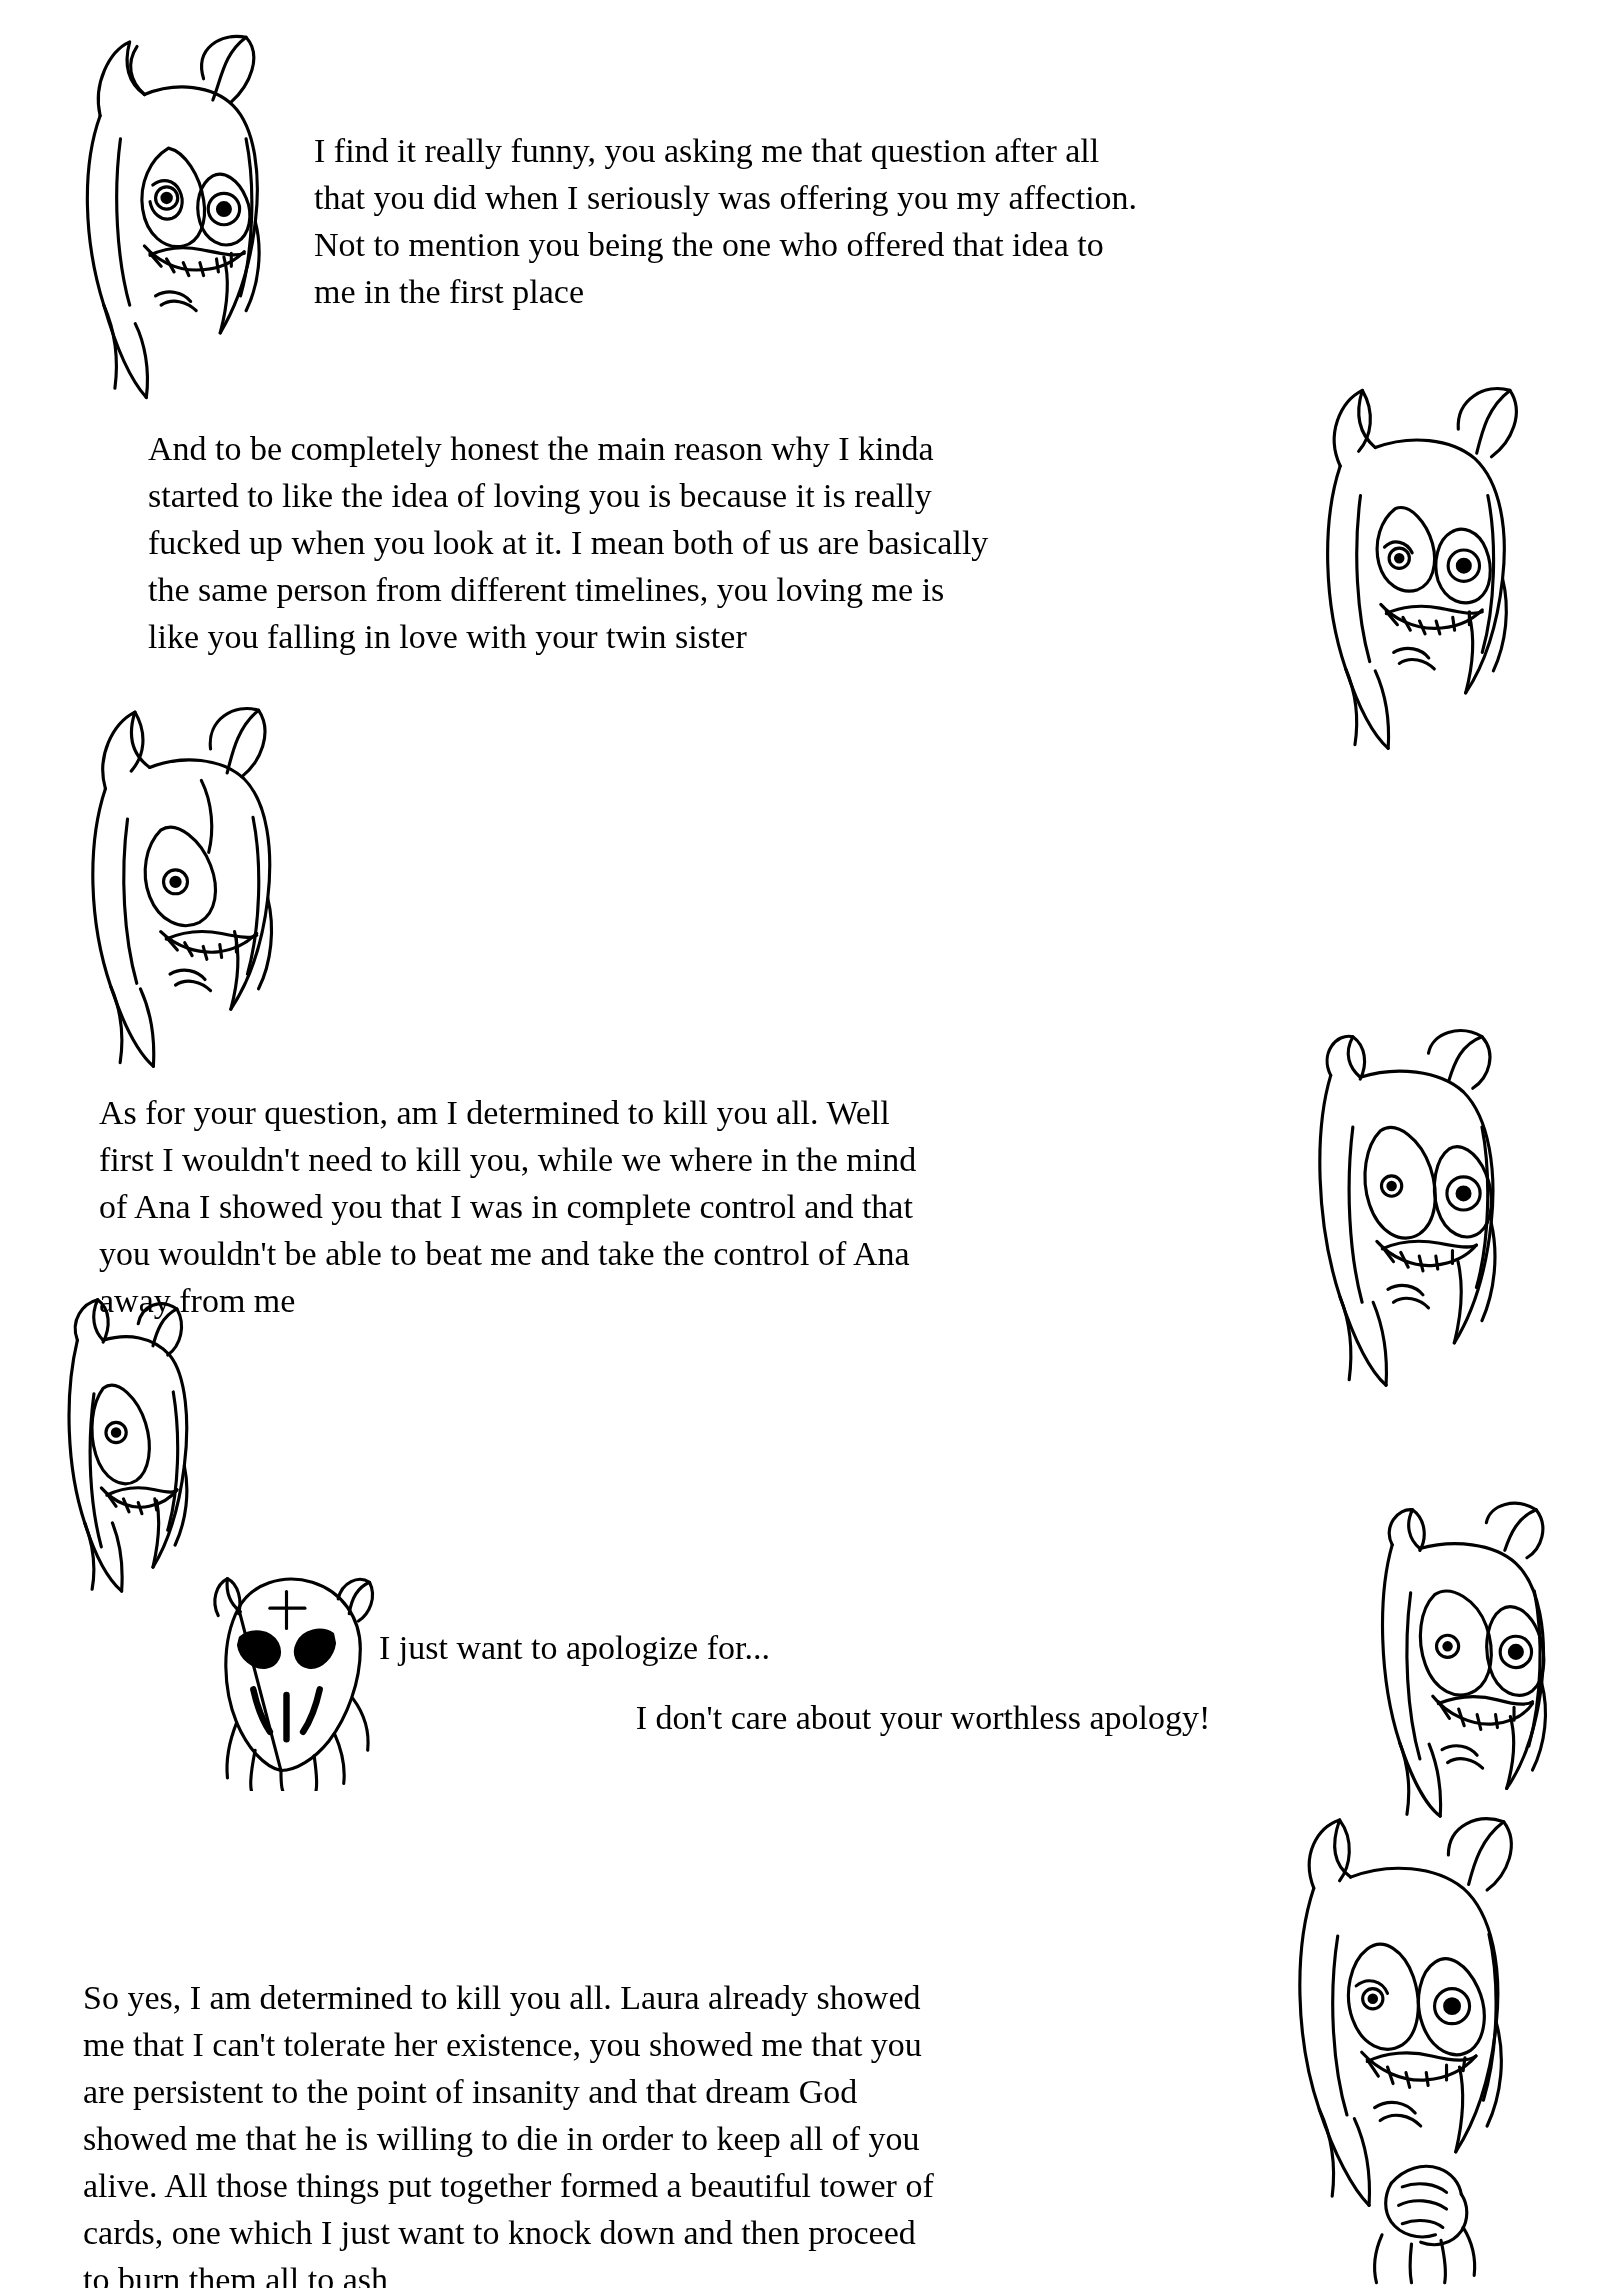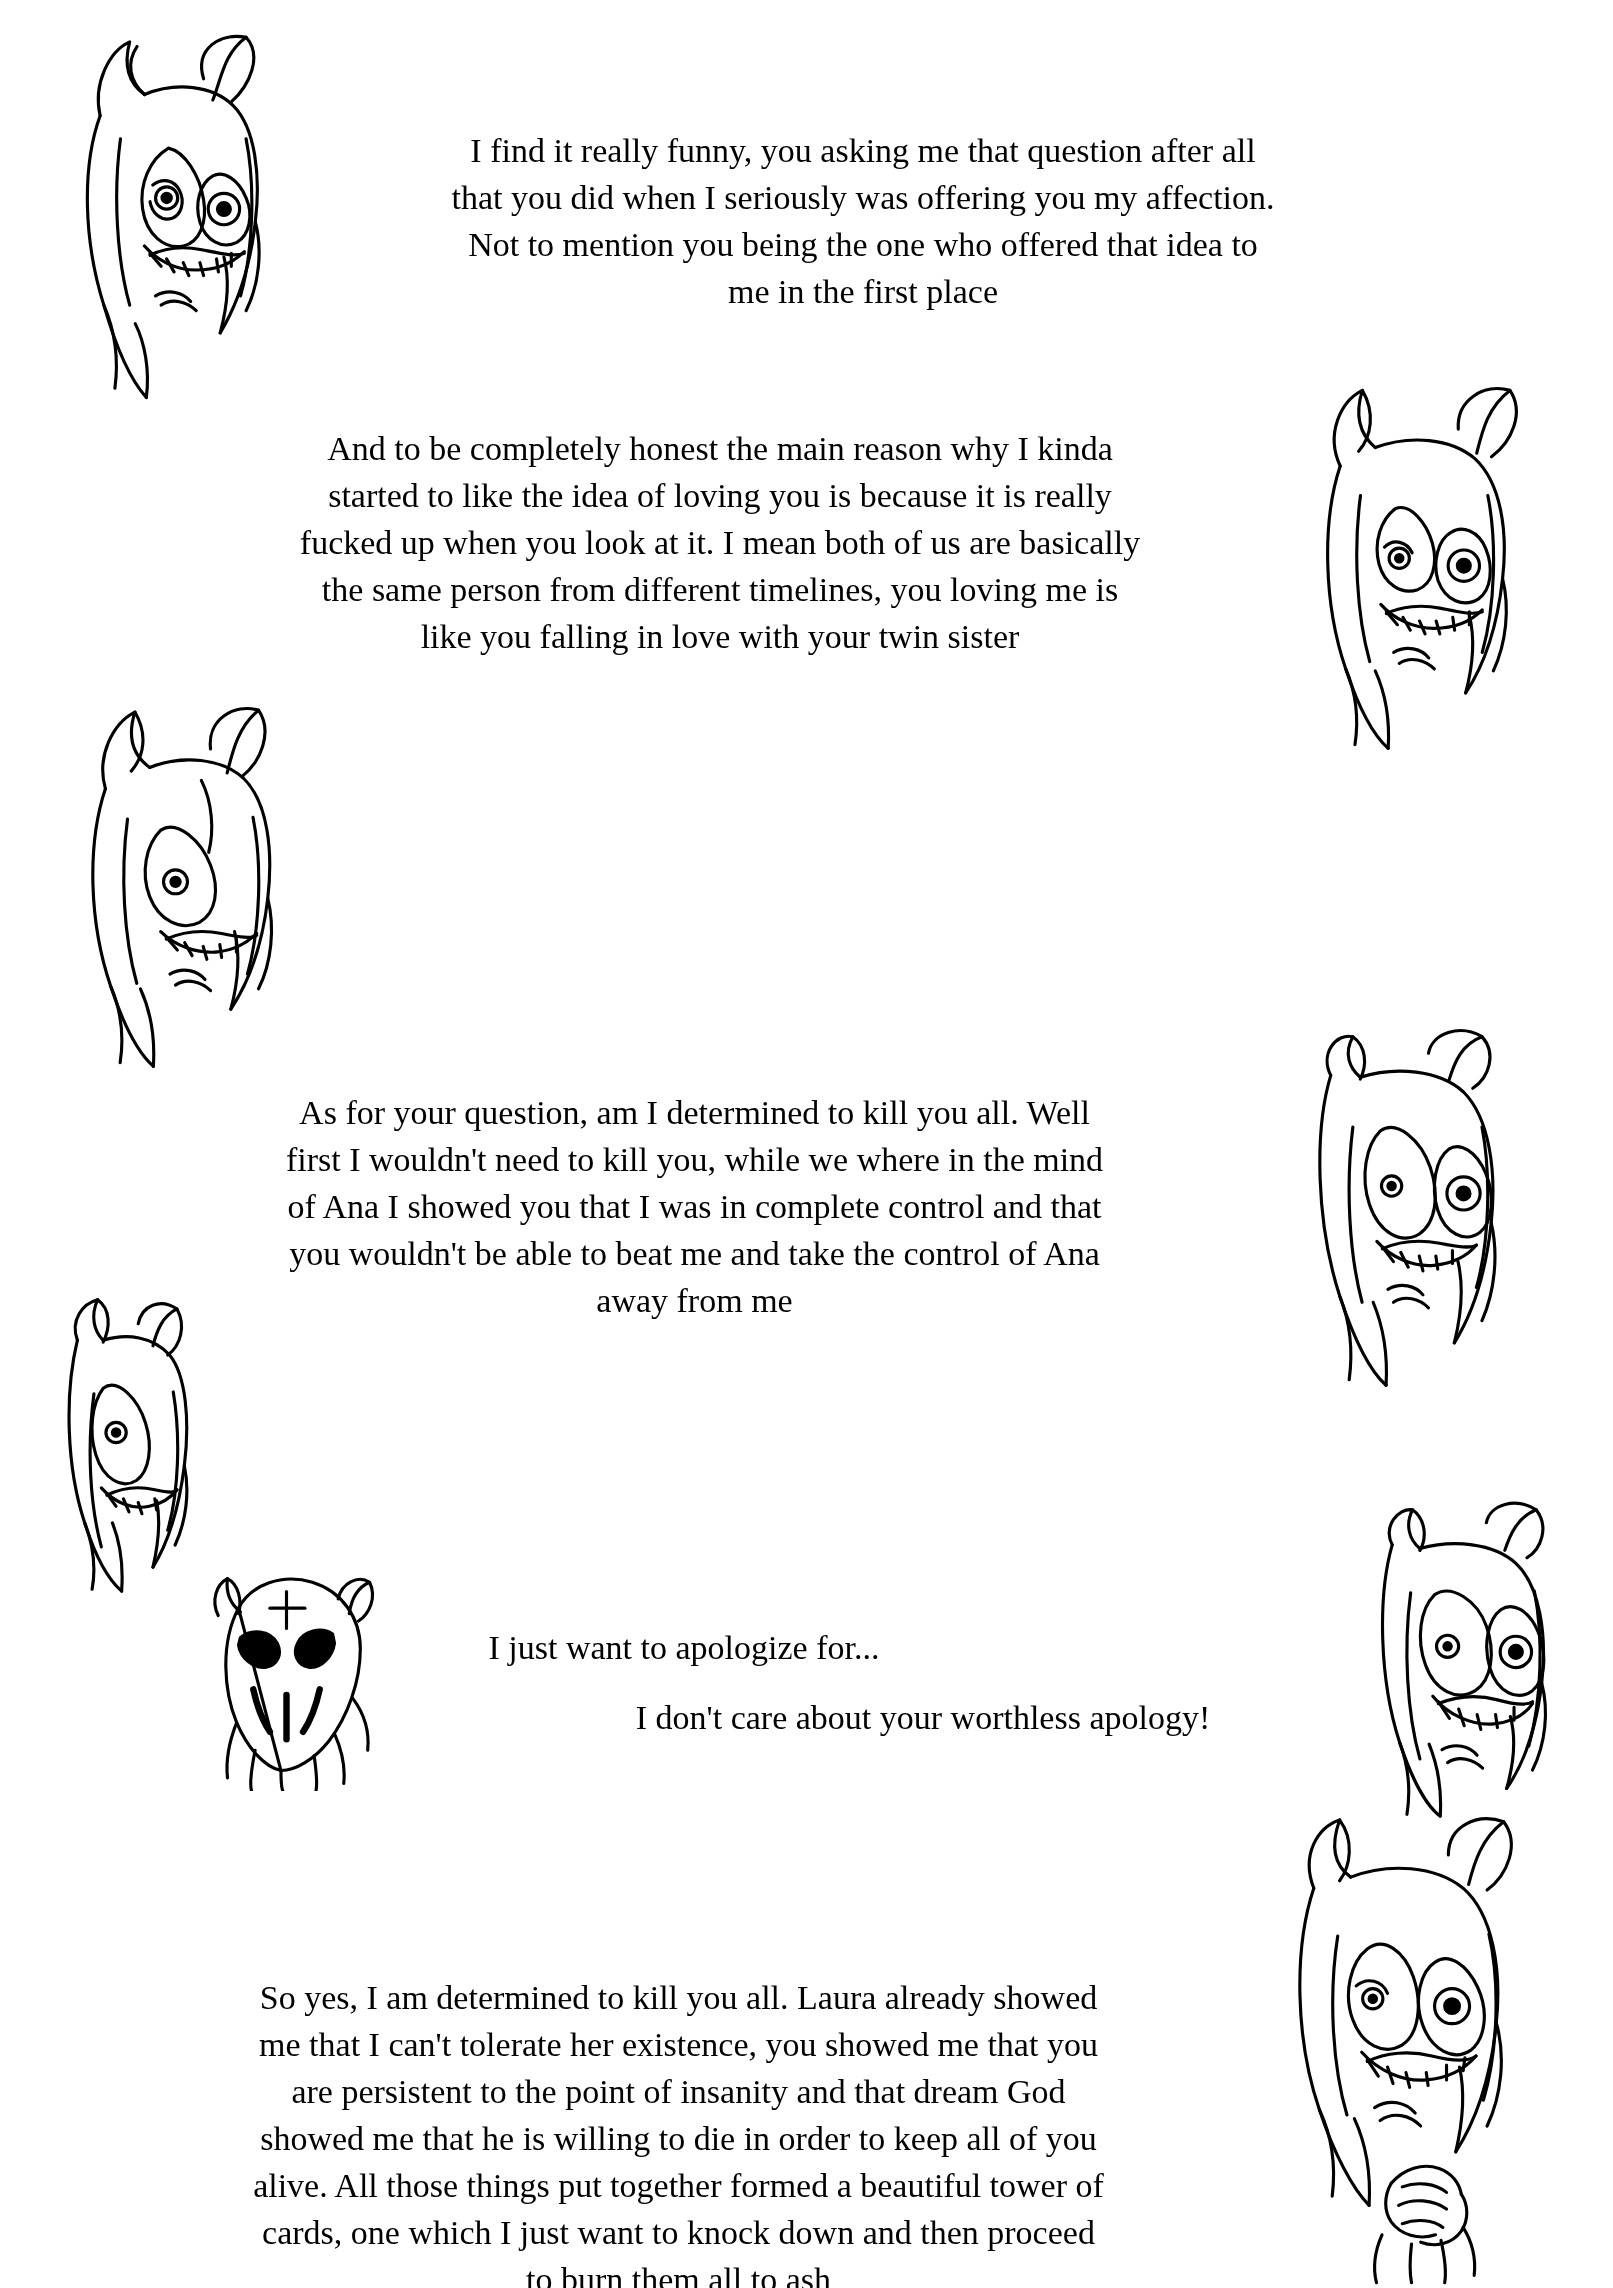--- a/index.html
+++ b/index.html
@@ -19,21 +19,20 @@
     position: relative;
     width: 1613px;
     height: 2289px;
     background: #ffffff;
   }
   .text {
     position: absolute;
     font-family: "Liberation Serif", serif;
     font-size: 34px;
     line-height: 47px;
-    text-align: center;
     color: #000;
     white-space: pre-line;
   }
   .face {
     position: absolute;
   }
   .face svg {
     display: block;
     width: 100%;
     height: 100%;
@@ -209,21 +208,21 @@
       <path d="M110 146 C110 166 110 182 110 194" stroke-width="7"></path>
       <path d="M146 140 C142 158 136 174 128 186" stroke-width="7"></path>
       <path d="M56 176 C48 196 44 216 46 236"></path>
       <path d="M76 206 C72 226 70 242 72 250"></path>
       <path d="M104 228 C104 240 104 246 106 250"></path>
       <path d="M140 212 C142 228 144 240 142 250"></path>
       <path d="M162 188 C170 206 174 224 172 242"></path>
       <path d="M182 150 C194 166 200 186 198 206"></path>
     </svg>
   </div>
-  <div class="text" style="left:398px; top:1624px; width:572px; text-align:center;">I just want to apologize for...</div>
+  <div class="text" style="left:379px; top:1624px; width:572px; text-align:left;">I just want to apologize for...</div>
 
   <div class="face" style="left:1357px; top:1495px; width:231px; height:323px;">
     <svg viewBox="0 0 250 350" fill="none" stroke="#000" stroke-width="3.4" stroke-linecap="round" stroke-linejoin="round">
       <path d="M38 54 C28 34 44 14 60 16 C52 32 56 48 68 58"></path>
       <path d="M60 16 C74 26 76 46 68 60"></path>
       <path d="M140 30 C144 10 172 2 194 16 C174 24 166 42 160 60"></path>
       <path d="M194 16 C208 34 200 58 184 68"></path>
       <path d="M38 54 C22 110 24 200 46 268 C60 310 76 338 90 348"></path>
       <path d="M90 348 C92 318 86 290 78 270"></path>
       <path d="M46 268 C56 294 58 320 54 346"></path>

